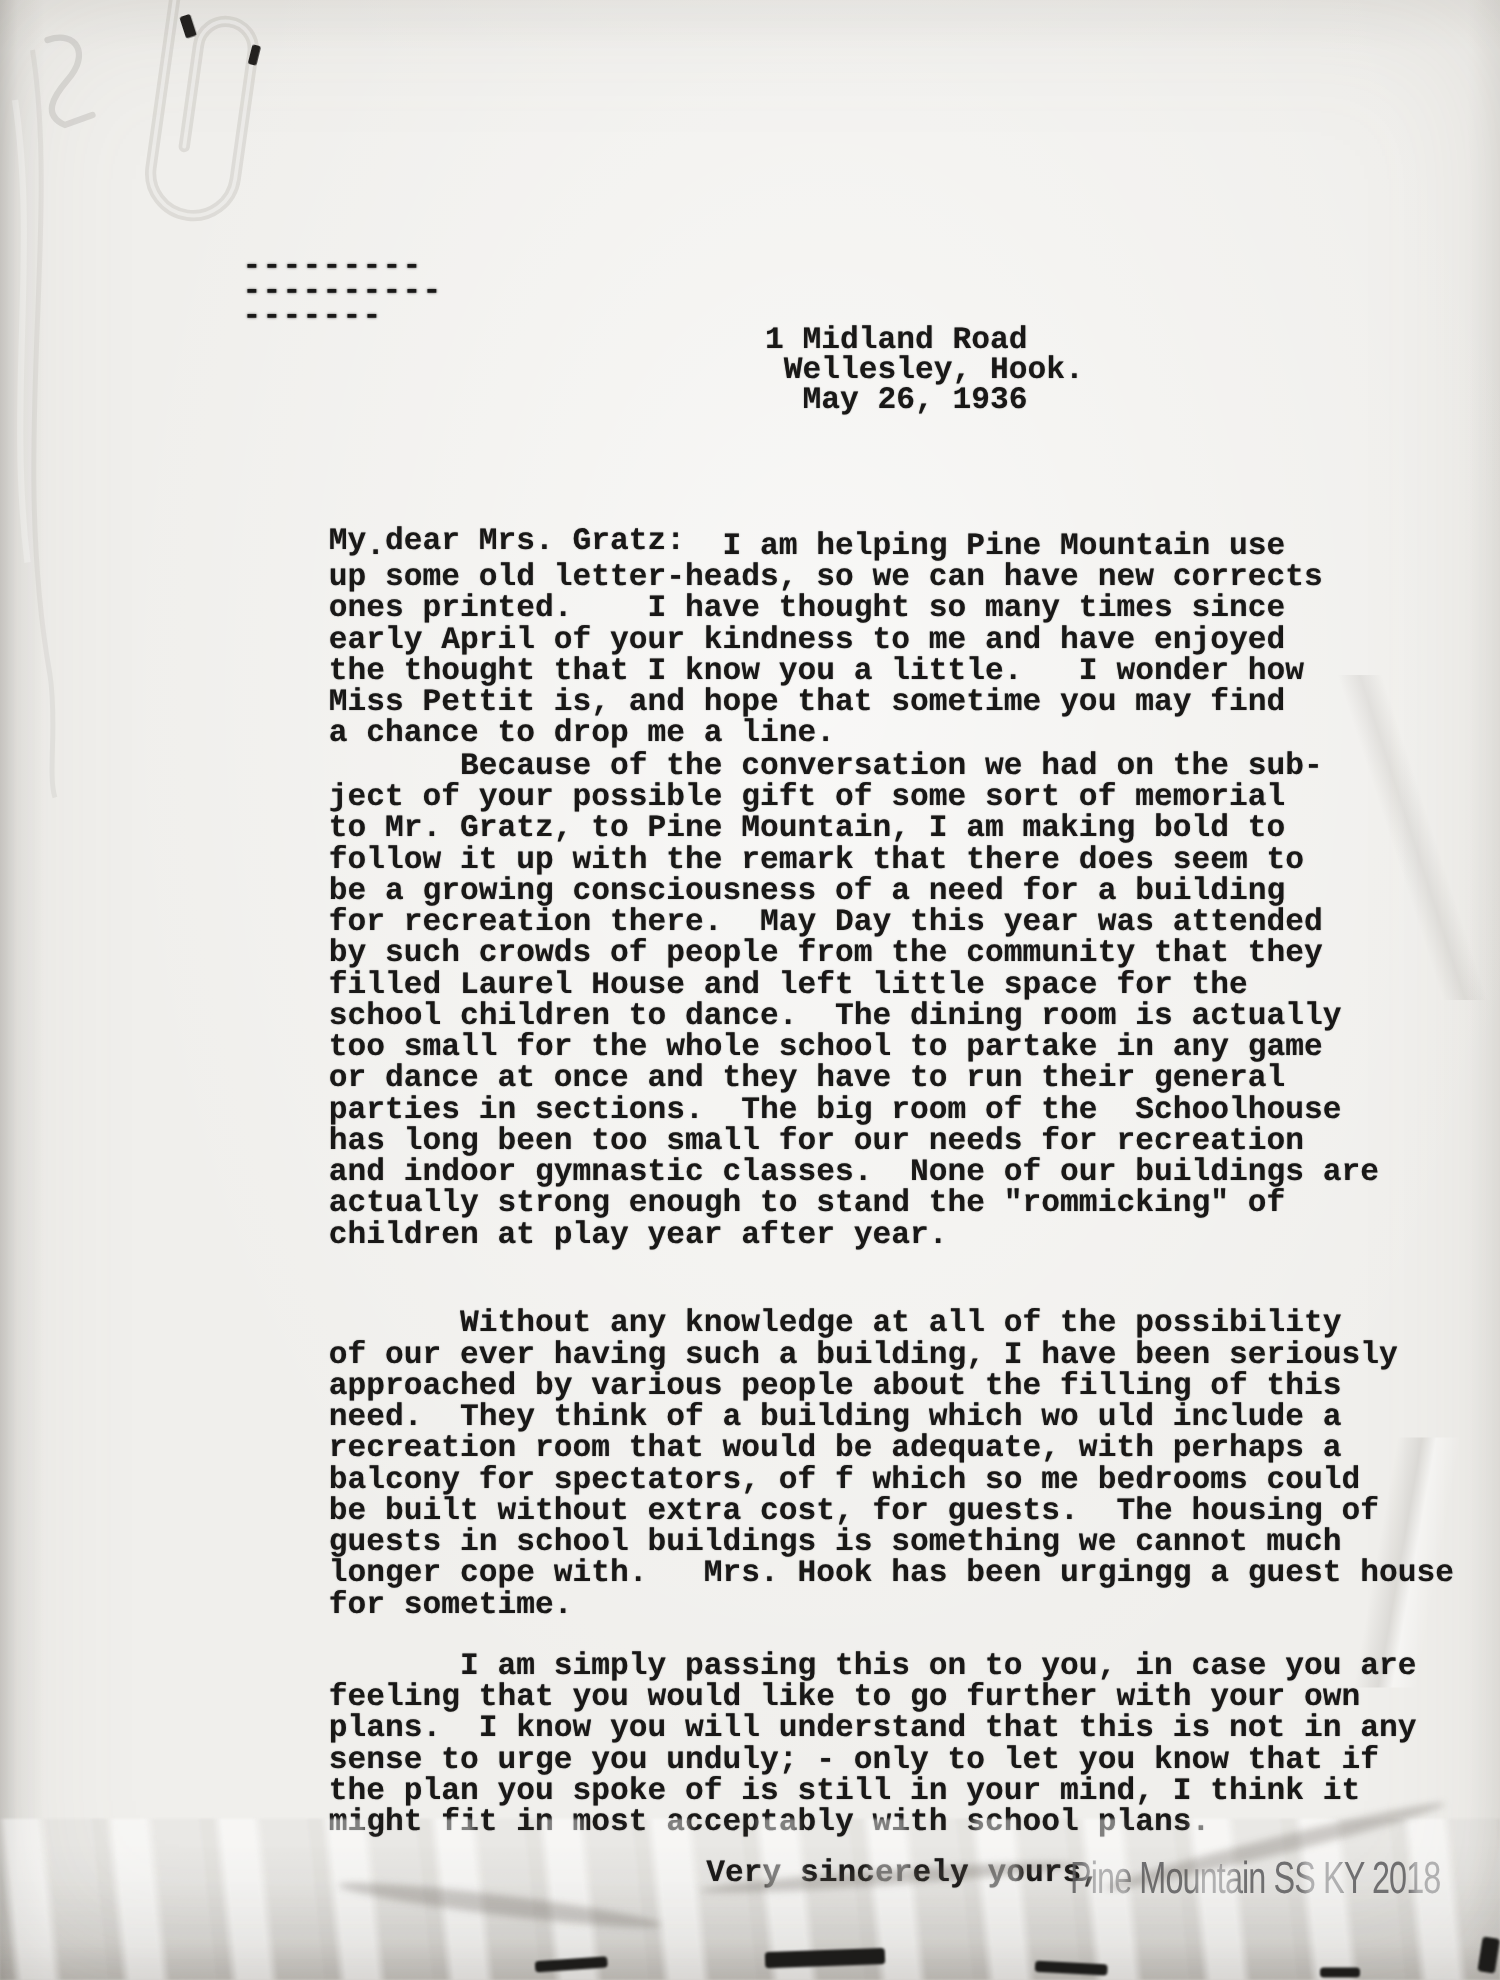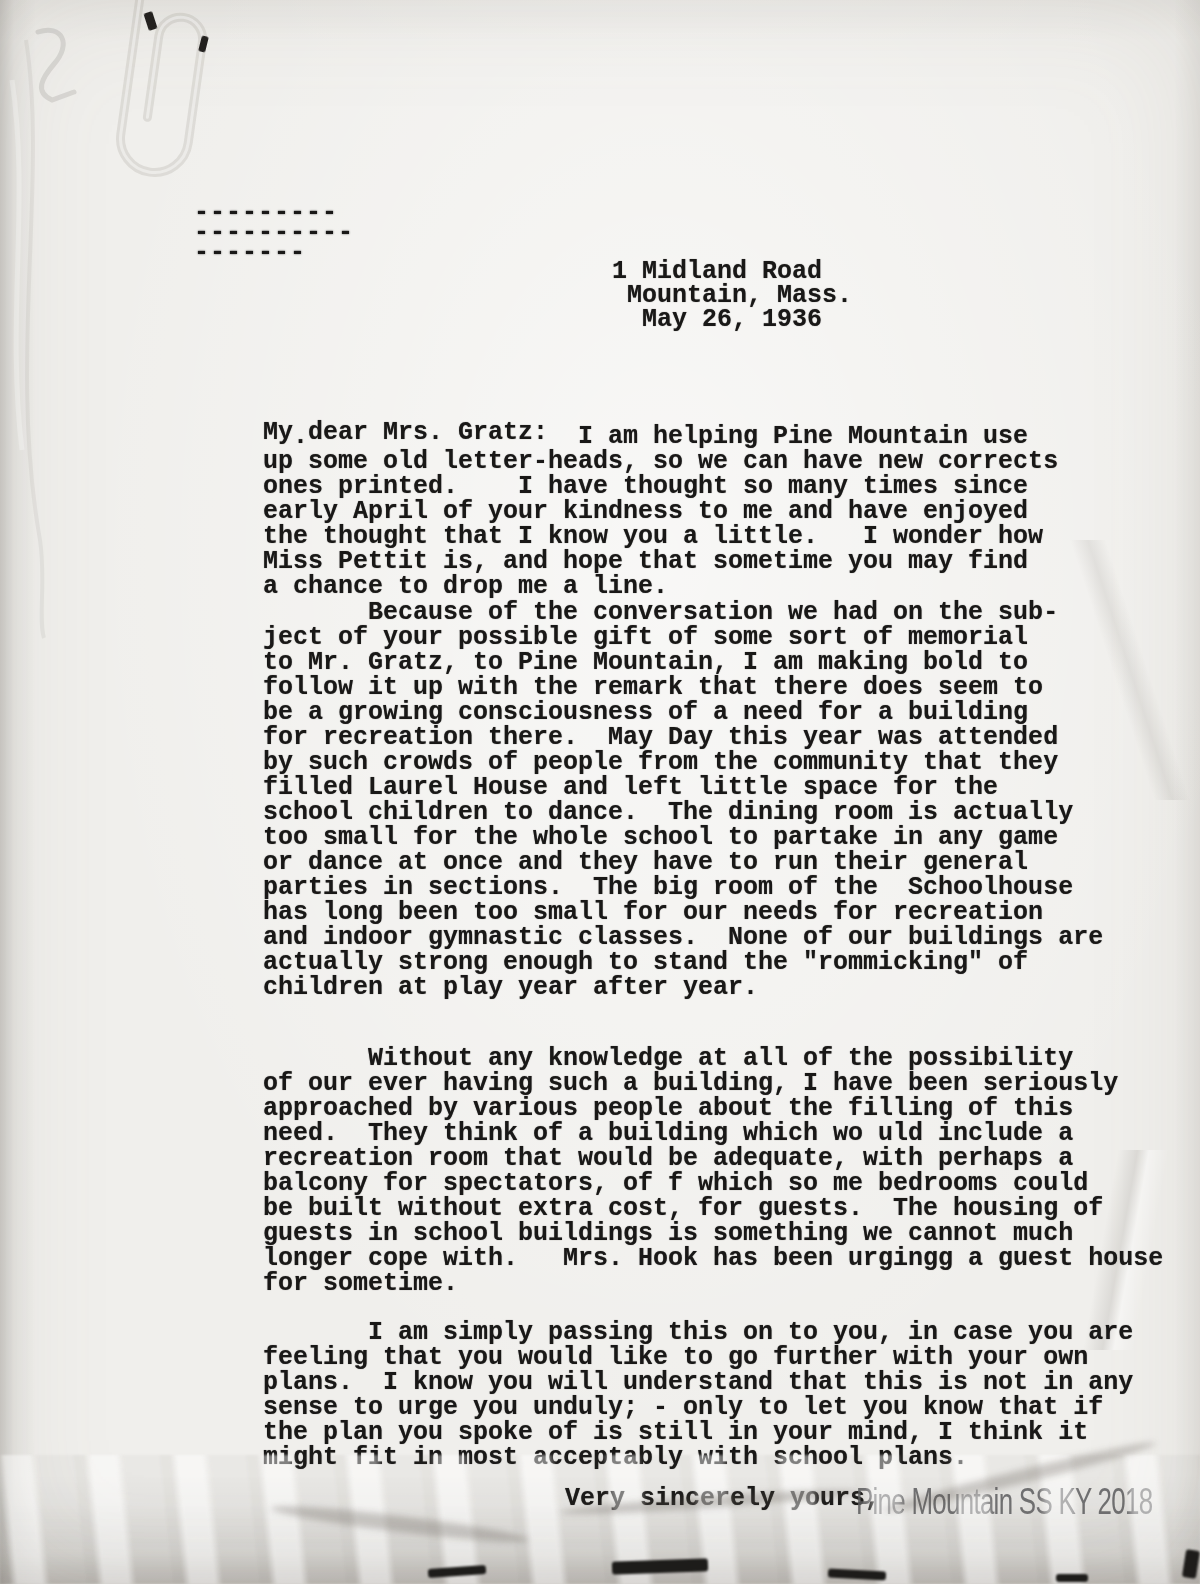--- a/index.html
+++ b/index.html
@@ -100,21 +100,21 @@
     </g>
   </svg>
 
   <div class="artifact ink-mark mark1"></div>
   <div class="artifact ink-mark mark2"></div>
   <div class="artifact crease-mid-right"></div>
   <div class="artifact crease-right-low"></div>
 
   <div class="type redactions"><div>---------</div><div>----------</div><div>-------</div></div>
 
-  <div class="type address"><div>1 Midland Road</div><div> Mountain, Mass.</div><div>  May 26, 1936</div></div>
+  <div class="type address"><div>1 Midland Road</div><div> Wellesley, Hook.</div><div>  May 26, 1936</div></div>
 
   <div class="type salutation">My dear Mrs. Gratz:</div>
 
   <div class="type para p1"><div>  .                  I am helping Pine Mountain use</div><div>up some old letter-heads, so we can have new corrects</div><div>ones printed.    I have thought so many times since</div><div>early April of your kindness to me and have enjoyed</div><div>the thought that I know you a little.   I wonder how</div><div>Miss Pettit is, and hope that sometime you may find</div><div>a chance to drop me a line.</div></div>
   <div class="type para p2"><div>       Because of the conversation we had on the sub-</div><div>ject of your possible gift of some sort of memorial</div><div>to Mr. Gratz, to Pine Mountain, I am making bold to</div><div>follow it up with the remark that there does seem to</div><div>be a growing consciousness of a need for a building</div><div>for recreation there.  May Day this year was attended</div><div>by such crowds of people from the community that they</div><div>filled Laurel House and left little space for the</div><div>school children to dance.  The dining room is actually</div><div>too small for the whole school to partake in any game</div><div>or dance at once and they have to run their general</div><div>parties in sections.  The big room of the  Schoolhouse</div><div>has long been too small for our needs for recreation</div><div>and indoor gymnastic classes.  None of our buildings are</div><div>actually strong enough to stand the "rommicking" of</div><div>children at play year after year.</div></div>
   <div class="type para p3"><div>       Without any knowledge at all of the possibility</div><div>of our ever having such a building, I have been seriously</div><div>approached by various people about the filling of this</div><div>need.  They think of a building which wo uld include a</div><div>recreation room that would be adequate, with perhaps a</div><div>balcony for spectators, of f which so me bedrooms could</div><div>be built without extra cost, for guests.  The housing of</div><div>guests in school buildings is something we cannot much</div><div>longer cope with.   Mrs. Hook has been urgingg a guest house</div><div>for sometime.</div></div>
   <div class="type para p4"><div>       I am simply passing this on to you, in case you are</div><div>feeling that you would like to go further with your own</div><div>plans.  I know you will understand that this is not in any</div><div>sense to urge you unduly; - only to let you know that if</div><div>the plan you spoke of is still in your mind, I think it</div><div>might fit in most acceptably with school plans.</div></div>
 
   <div class="type closing">Very sincerely yours,</div>
 

